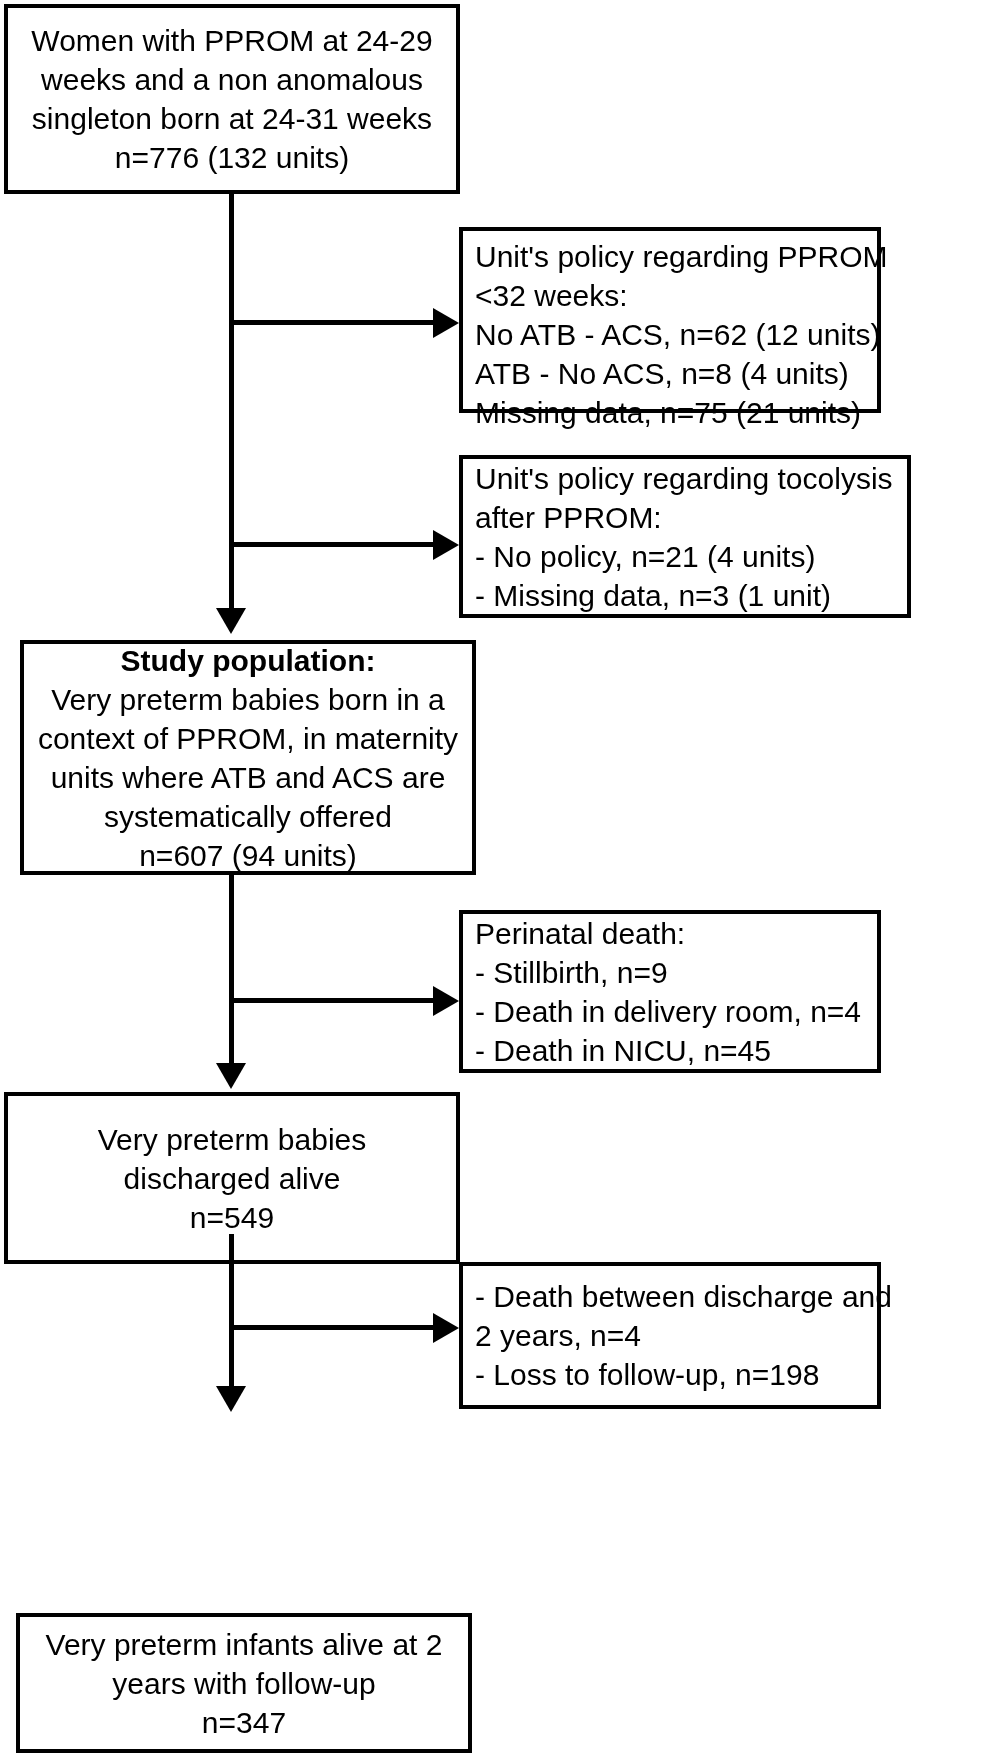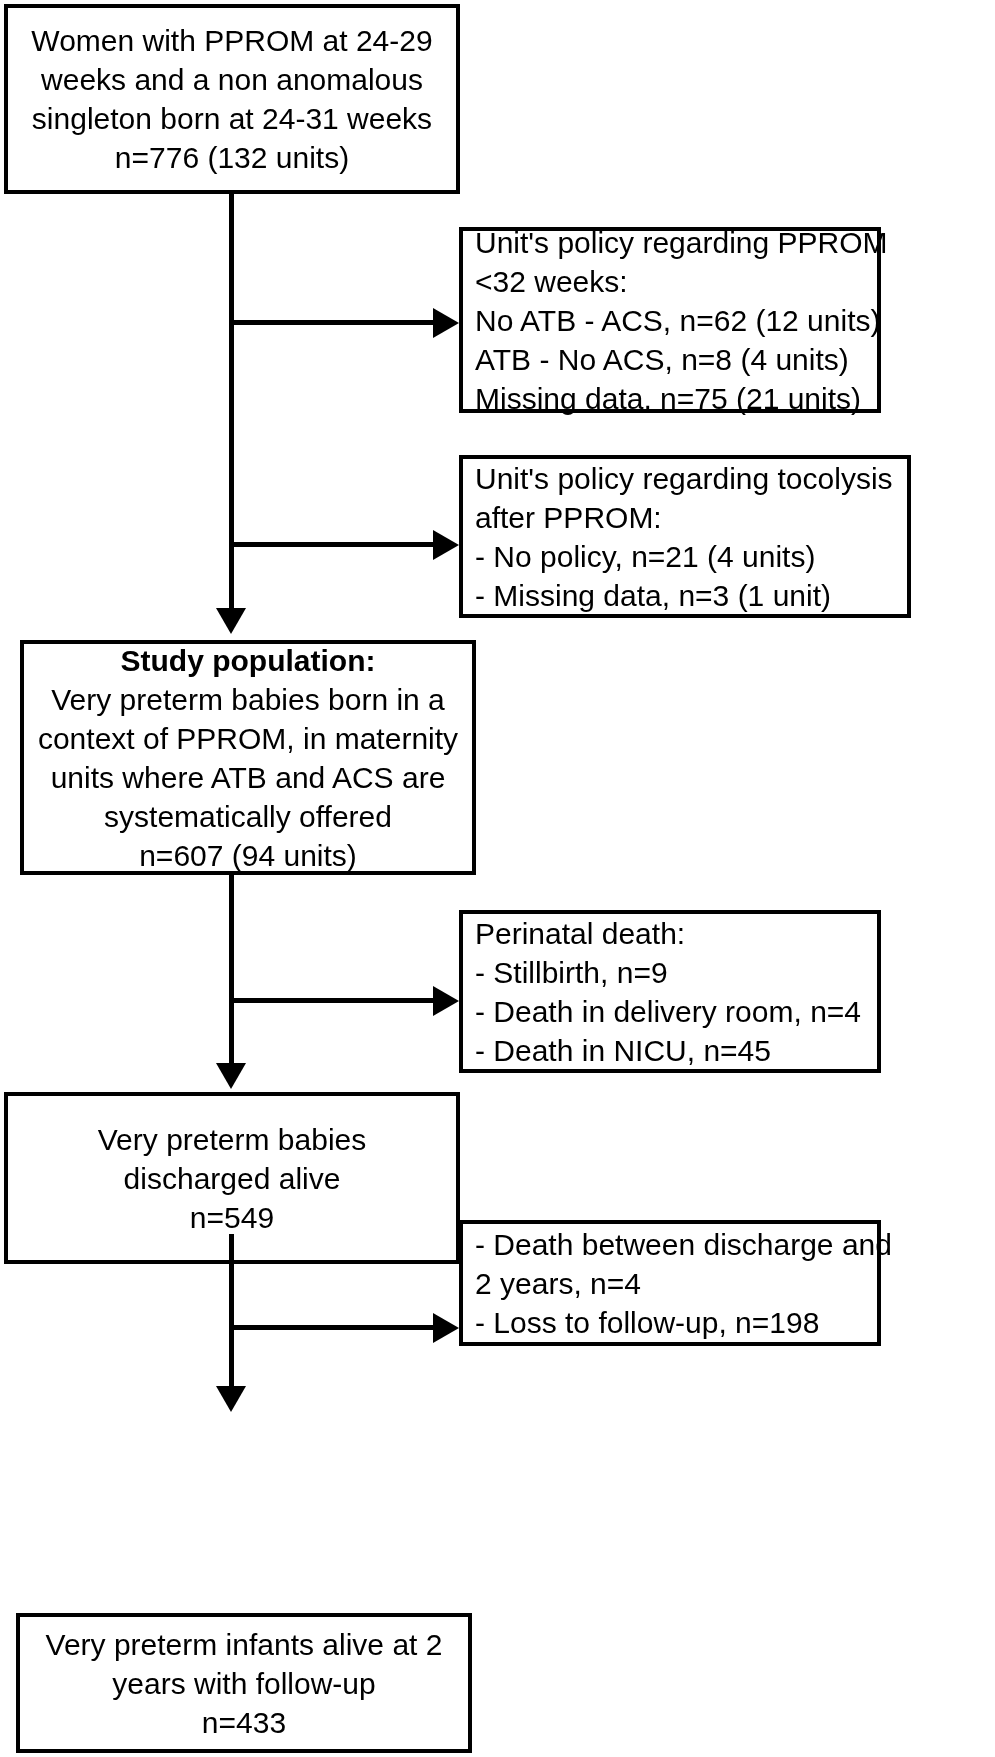--- a/index.html
+++ b/index.html
@@ -79,21 +79,21 @@
     <span class="ln">singleton born at 24-31 weeks</span>
     <span class="ln">n=776 (132 units)</span>
   </div>
 
   <div class="vline" style="left:229px; top:194px; height:420px;"></div>
   <div class="arrow-down" style="left:216px; top:608px;"></div>
 
   <div class="hline" style="left:229px; top:320px; width:206px;"></div>
   <div class="arrow-right" style="left:433px; top:308px;"></div>
 
-  <div class="box left" style="left:459px; top:227px; width:422px; height:186px;">
+  <div class="box left" style="left:459px; top:227px; width:422px; height:186px;justify-content:space-between;">
     <span class="ln">Unit's policy regarding PPROM</span>
     <span class="ln">&lt;32 weeks:</span>
     <span class="ln">No ATB - ACS, n=62 (12 units)</span>
     <span class="ln">ATB - No ACS, n=8 (4 units)</span>
     <span class="ln">Missing data, n=75 (21 units)</span>
   </div>
 
   <div class="hline" style="left:229px; top:542px; width:206px;"></div>
   <div class="arrow-right" style="left:433px; top:530px;"></div>
 
@@ -131,25 +131,25 @@
     <span class="ln">discharged alive</span>
     <span class="ln">n=549</span>
   </div>
 
   <div class="vline" style="left:229px; top:1234px; height:160px;"></div>
   <div class="arrow-down" style="left:216px; top:1386px;"></div>
 
   <div class="hline" style="left:229px; top:1325px; width:206px;"></div>
   <div class="arrow-right" style="left:433px; top:1313px;"></div>
 
-  <div class="box left" style="left:459px; top:1220px; width:422px; height:126px;">
+  <div class="box left" style="left:459px; top:1262px; width:422px; height:147px;">
     <span class="ln">- Death between discharge and</span>
     <span class="ln">2 years, n=4</span>
     <span class="ln">- Loss to follow-up, n=198</span>
   </div>
 
   <div class="box center" style="left:4px; top:1613px; width:456px; height:140px;margin-left:12px;">
     <span class="ln">Very preterm infants alive at 2</span>
     <span class="ln">years with follow-up</span>
-    <span class="ln">n=433</span>
+    <span class="ln">n=347</span>
   </div>
 
 </div>
 
 </body></html>

